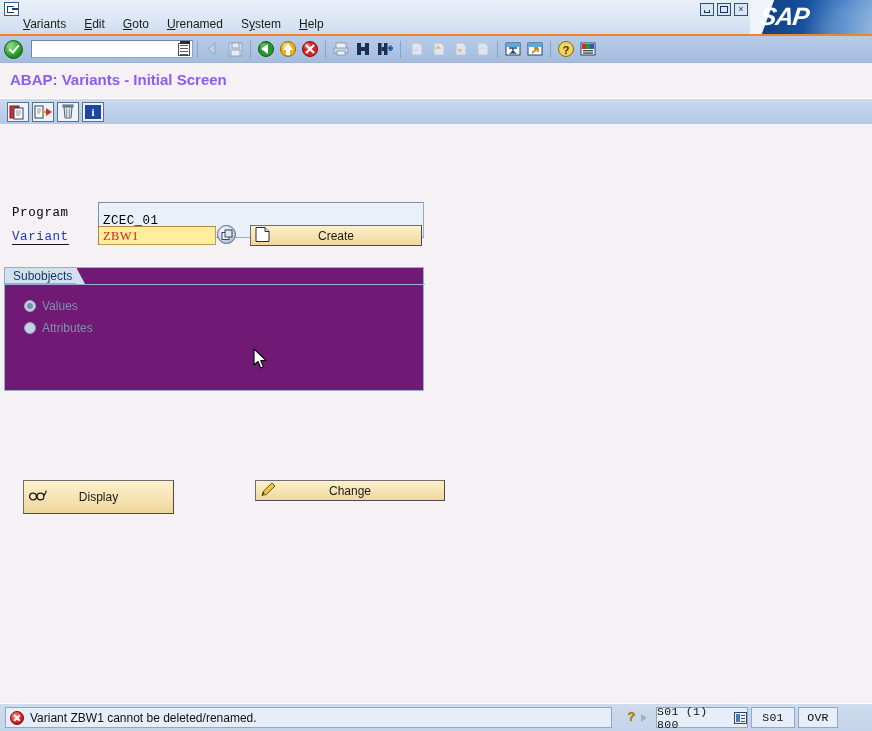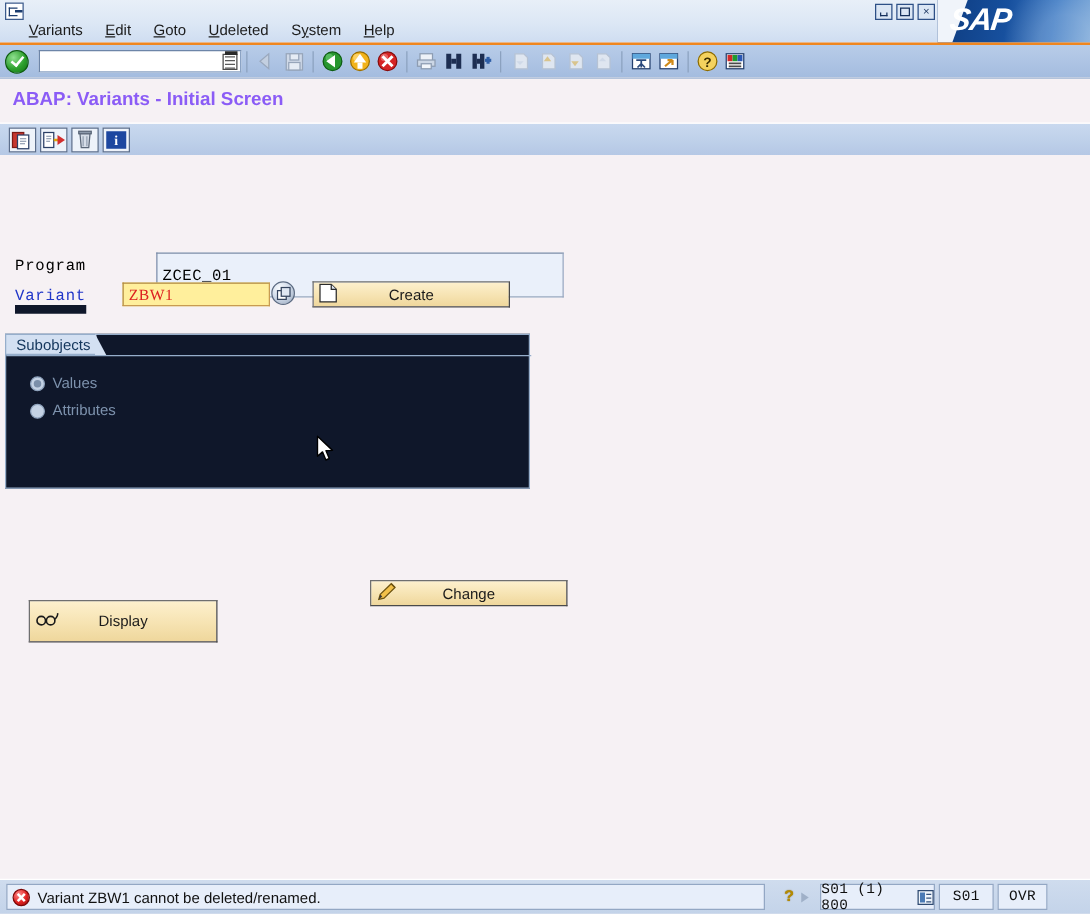--- a/index.html
+++ b/index.html
@@ -270,41 +270,40 @@
   .lbl-program, .lbl-variant {
     position: absolute;
     font-family: "Liberation Mono", monospace;
     font-size: 12.5px;
     letter-spacing: 0.6px;
   }
   .lbl-program { left: 12px; top: 82px; color: #000000; }
   .lbl-variant {
     left: 12px; top: 106px;
     color: #2036c8;
-    border-bottom: 7px solid #0f172a;
+    border-bottom: 1px solid #0f172a;
     padding-bottom: 0px;
     cursor: default;
   }
 
   .fld-program {
     position: absolute;
     left: 98px; top: 78px;
     width: 326px; height: 36px;
     background: #eaf0fa;
     border: 1px solid #9aa9c0;
     border-top-color: #7d8da8;
     border-left-color: #7d8da8;
     box-sizing: border-box;
     font-family: "Liberation Mono", monospace;
     font-size: 12.5px;
     color: #000;
     padding: 1px 0 0 4px;
     letter-spacing: 0.4px;
     outline: none;
-    margin-left: 27px;
   }
 
   .fld-variant {
     position: absolute;
     left: 98px; top: 102px;
     width: 118px; height: 19px;
     background: #ffef9c;
     border: 1px solid #c89b52;
     border-top-color: #b08840;
     border-left-color: #b08840;
@@ -342,30 +341,30 @@
     display: flex;
     align-items: center;
     justify-content: center;
     cursor: default;
   }
   .btn .bicon {
     position: absolute;
     left: 4px; top: 50%;
     transform: translateY(-50%);
   }
-  .btn-create { left: 250px; top: 101px; width: 158px; height: 21px; }
+  .btn-create { left: 250px; top: 101px; width: 172px; height: 21px; }
   .btn-display { left: 18px; top: 212px; width: 151px; height: 34px; }
-  .btn-change  { left: 250px; top: 196px; width: 158px; height: 21px; margin-left: 41px; }
+  .btn-change  { left: 250px; top: 212px; width: 190px; height: 21px; }
 
   
   .groupbox {
     position: absolute;
     left: 4px; top: 143px;
     width: 420px; height: 124px;
-    background: #0f172a;
+    background: #701a75;
     border: 1px solid #96aecb;
     box-sizing: border-box;
   }
   .gb-tab {
     position: absolute;
     left: -1px; top: -1px;
     height: 17px;
     padding: 1px 4px 0 8px;
     background: #d3e0f2;
     border: 1px solid #96aecb;
@@ -386,21 +385,21 @@
   .gb-tab-line {
     position: absolute;
     left: 0; top: 16px;
     width: 420px; height: 1px;
     background: #96aecb;
   }
 
   .radio-row {
     position: absolute;
     display: flex;
-    align-items: flex-end;
+    align-items: center;
     color: #7d92ad;
     font-size: 12px;
     cursor: default;
   }
   .radio-values { left: 19px; top: 31px; }
   .radio-attributes { left: 19px; top: 53px; }
   .radio-dot {
     width: 12px; height: 12px;
     border-radius: 50%;
     background: #c4d2e4;
@@ -546,21 +545,21 @@
   <div class="saplogo">
     <div class="logo-slant"></div>
     <div class="sapword">SAP</div>
   </div>
 </div>
 
 <div class="menubar">
   <div class="menuitem"><u>V</u><span>ariants</span></div>
   <div class="menuitem"><u>E</u><span>dit</span></div>
   <div class="menuitem"><u>G</u><span>oto</span></div>
-  <div class="menuitem"><u>U</u><span>deleted</span></div>
+  <div class="menuitem"><u>U</u><span>renamed</span></div>
   <div class="menuitem">S<u>y</u><span>stem</span></div>
   <div class="menuitem"><u>H</u><span>elp</span></div>
 </div>
 
 <div class="orangerule"></div>
 
 <div class="toolbar">
   <div class="tb-enter"></div>
 
   <div class="cmdfield">

